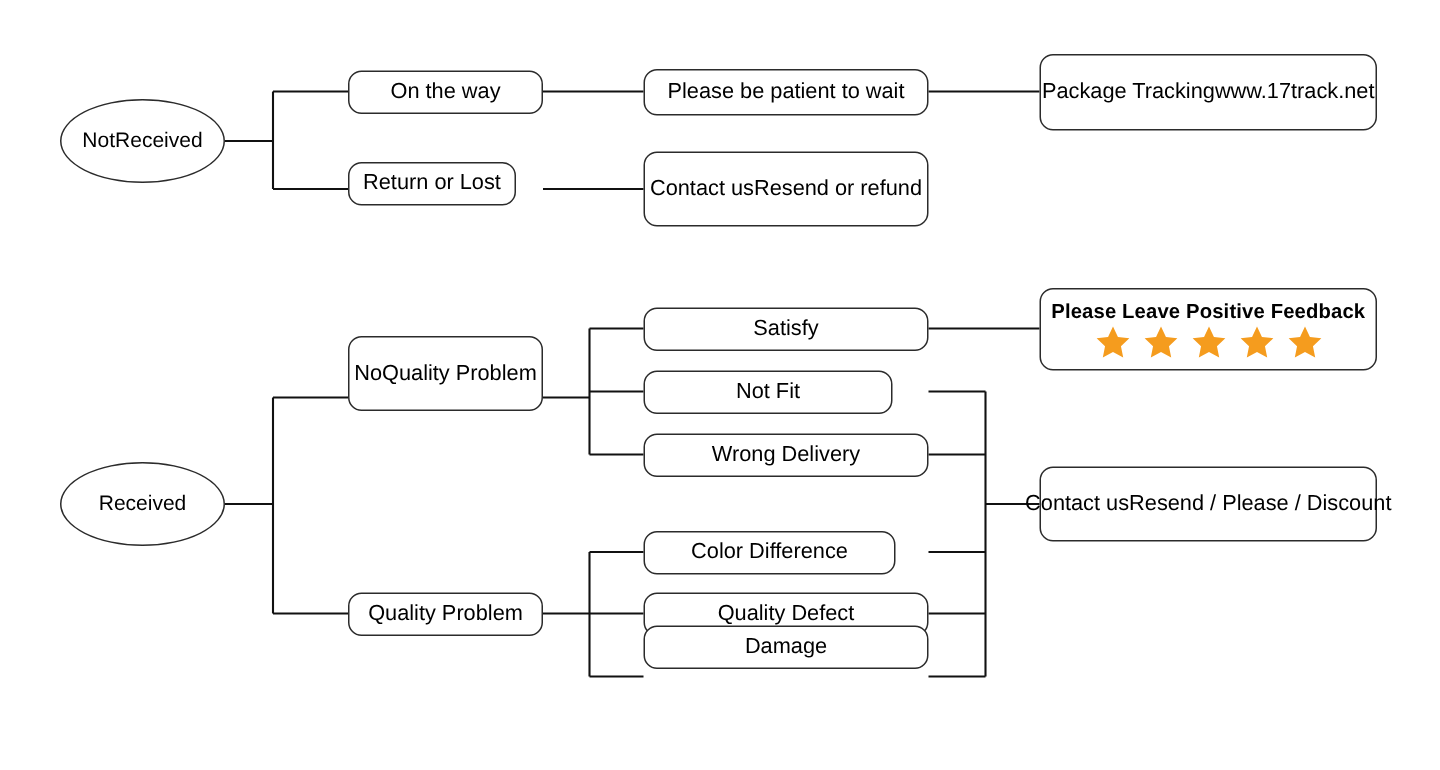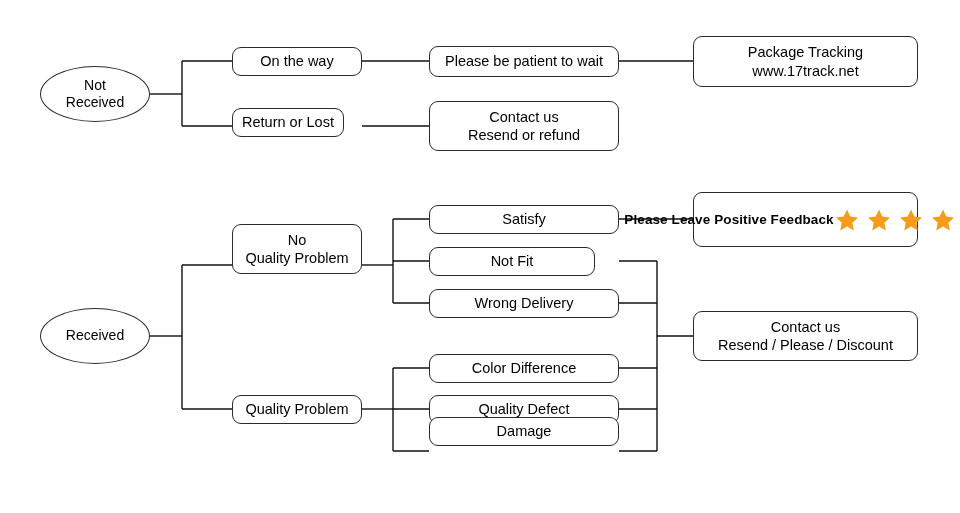--- a/index.html
+++ b/index.html
@@ -32,42 +32,41 @@
   }
   .rbox {
     border-radius: 9px;
     font-size: 14.5px;
   }
   .ellipse {
     border-radius: 50%;
     font-size: 14px;
   }
   .two-line {
-    flex-direction: column;
   }
   .node span { display: block; white-space: nowrap; }
   svg.links {
     position: absolute;
     left: 0; top: 0;
     width: 960px; height: 513px;
     pointer-events: none;
   }
   svg.links path, svg.links line {
     stroke: #111111;
     stroke-width: 1.4;
     fill: none;
   }
   .feedback-box {
     position: absolute;
     box-sizing: border-box;
     border: 1.3px solid #2b2b2b;
     border-radius: 9px;
     background: #ffffff;
     display: flex;
-    flex-direction: row;
+    flex-direction: column;
     align-items: center;
     justify-content: center;
     gap: 1px;
   }
   .feedback-title {
     font-size: 13.5px;
     font-weight: 700;
     white-space: nowrap;
     letter-spacing: 0.1px;
   }
@@ -171,21 +170,21 @@
   </div>
 
   <div class="node rbox" style="left:429px; top:247px; width:166px; height:29px;">
     <span>Not Fit</span>
   </div>
 
   <div class="node rbox" style="left:429px; top:289px; width:190px; height:29px;text-align:right;">
     <span>Wrong Delivery</span>
   </div>
 
-  <div class="node rbox" style="left:429px; top:354px; width:190px; height:29px;">
+  <div class="node rbox" style="left:429px; top:354px; width:168px; height:29px;">
     <span>Color Difference</span>
   </div>
 
   <div class="node rbox" style="left:429px; top:395px; width:190px; height:29px;">
     <span>Quality Defect</span>
   </div>
 
   <div class="node rbox" style="left:429px; top:417px; width:190px; height:29px;">
     <span>Damage</span>
   </div>

